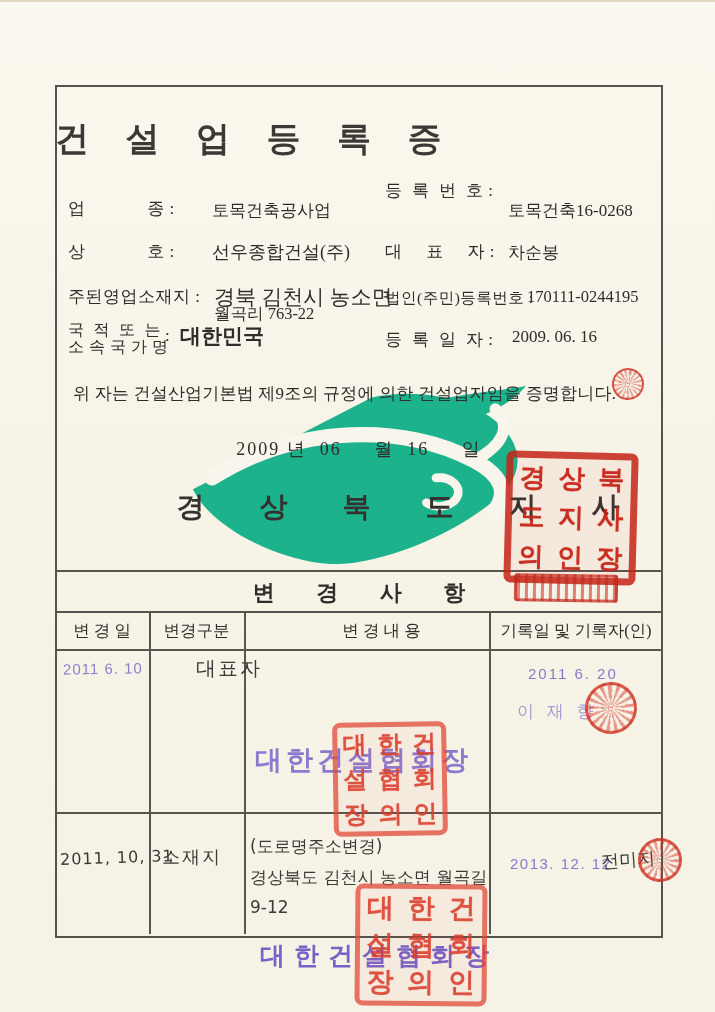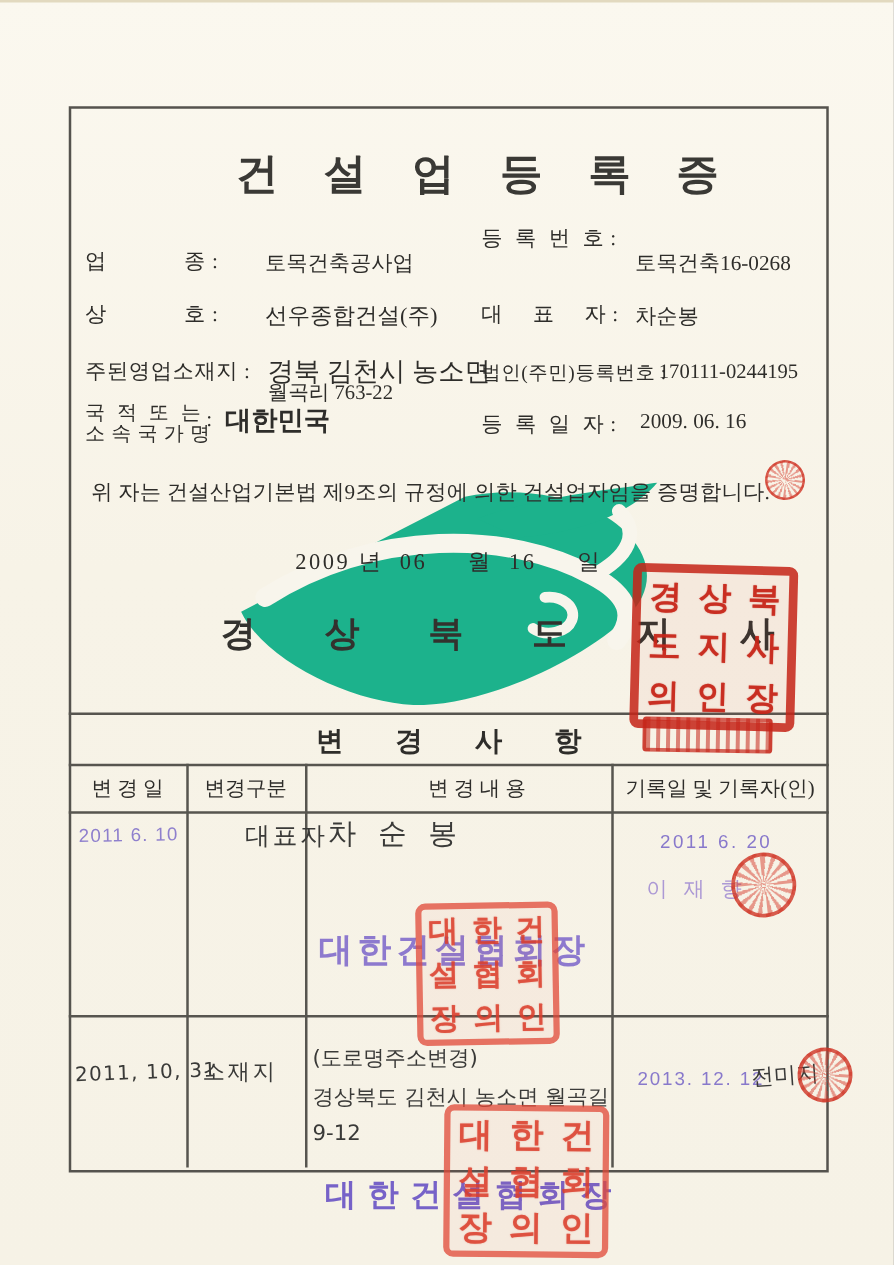--- a/index.html
+++ b/index.html
@@ -14,21 +14,21 @@
   .scan-edge{position:absolute;left:0;top:0;width:100%;height:2px;background:#e2d9bf;}
   .abs{position:absolute;}
   .pre{white-space:pre;}
   .box{
     position:absolute; left:55px; top:85px; width:604px; height:849px;
     border:2px solid #55534e; z-index:1;
   }
   .hline{position:absolute; background:#57554f; height:2px; z-index:1;}
   .vline{position:absolute; background:#57554f; width:2px; z-index:1;}
   .title{
-    position:absolute; left:55px; top:116px; width:534px; text-align:right;
+    position:absolute; left:55px; top:116px; width:534px; text-align:left;
     font-size:34px; font-weight:600; letter-spacing:14px; color:#3a3935; z-index:2;
   }
   .lab{font-size:17px; z-index:2; letter-spacing:0.5px;}
   .val{font-size:17px; z-index:2;}
   .statement{font-size:17px; white-space:nowrap; z-index:2; letter-spacing:0.2px;}
   .dateline{position:absolute; left:55px; top:437px; width:608px; text-align:center;
     font-size:18px; letter-spacing:2px; z-index:2;}
   .issuer{position:absolute; left:55px; top:488px; width:636px; text-align:center;
     font-size:28px; font-weight:600; letter-spacing:24px; text-indent:24px; color:#33322e; z-index:2;padding-left:25px;}
   .band-title{position:absolute; left:55px; top:578px; width:608px; text-align:center;
@@ -143,21 +143,20 @@
   <div class="vline" style="left:489px;top:611px;height:323px;width:1.5px;"></div>
 
   <div class="band-title">변 경 사 항</div>
   <div class="th" style="left:55px;top:620px;width:94px;">변 경 일</div>
   <div class="th" style="left:149px;top:620px;width:95px;">변경구분</div>
   <div class="th" style="left:244px;top:620px;width:275px;">변  경  내  용</div>
   <div class="th" style="left:489px;top:620px;width:174px;">기록일 및 기록자(인)</div>
 
   <div class="abs purple" style="left:63px;top:660px;font-size:15px;letter-spacing:1px;transform:rotate(-1deg);opacity:.85;">2011 6. 10</div>
   <div class="abs hand" style="left:160px;top:655px;font-size:20px;letter-spacing:2px;margin-left:36px;">대표자</div>
-  <div class="abs hand" style="left:262px;top:651px;font-size:23px;letter-spacing:5px;">차 순 봉</div>
   <div class="abs purple" style="left:528px;top:665px;font-size:15px;letter-spacing:2px;opacity:.9;">2011 6. 20</div>
   <div class="abs purple" style="left:517px;top:700px;font-size:17px;letter-spacing:4px;color:#a08ad2;opacity:.85;">이 재 향</div>
   <div class="round-seal seal-r1 seal"></div>
 
   <div class="stamp-mid">대한건설협회장</div>
   <div class="assoc-seal assoc-1 seal">
     <span>대</span>
     <span>한</span>
     <span>건</span>
     <span>설</span>

